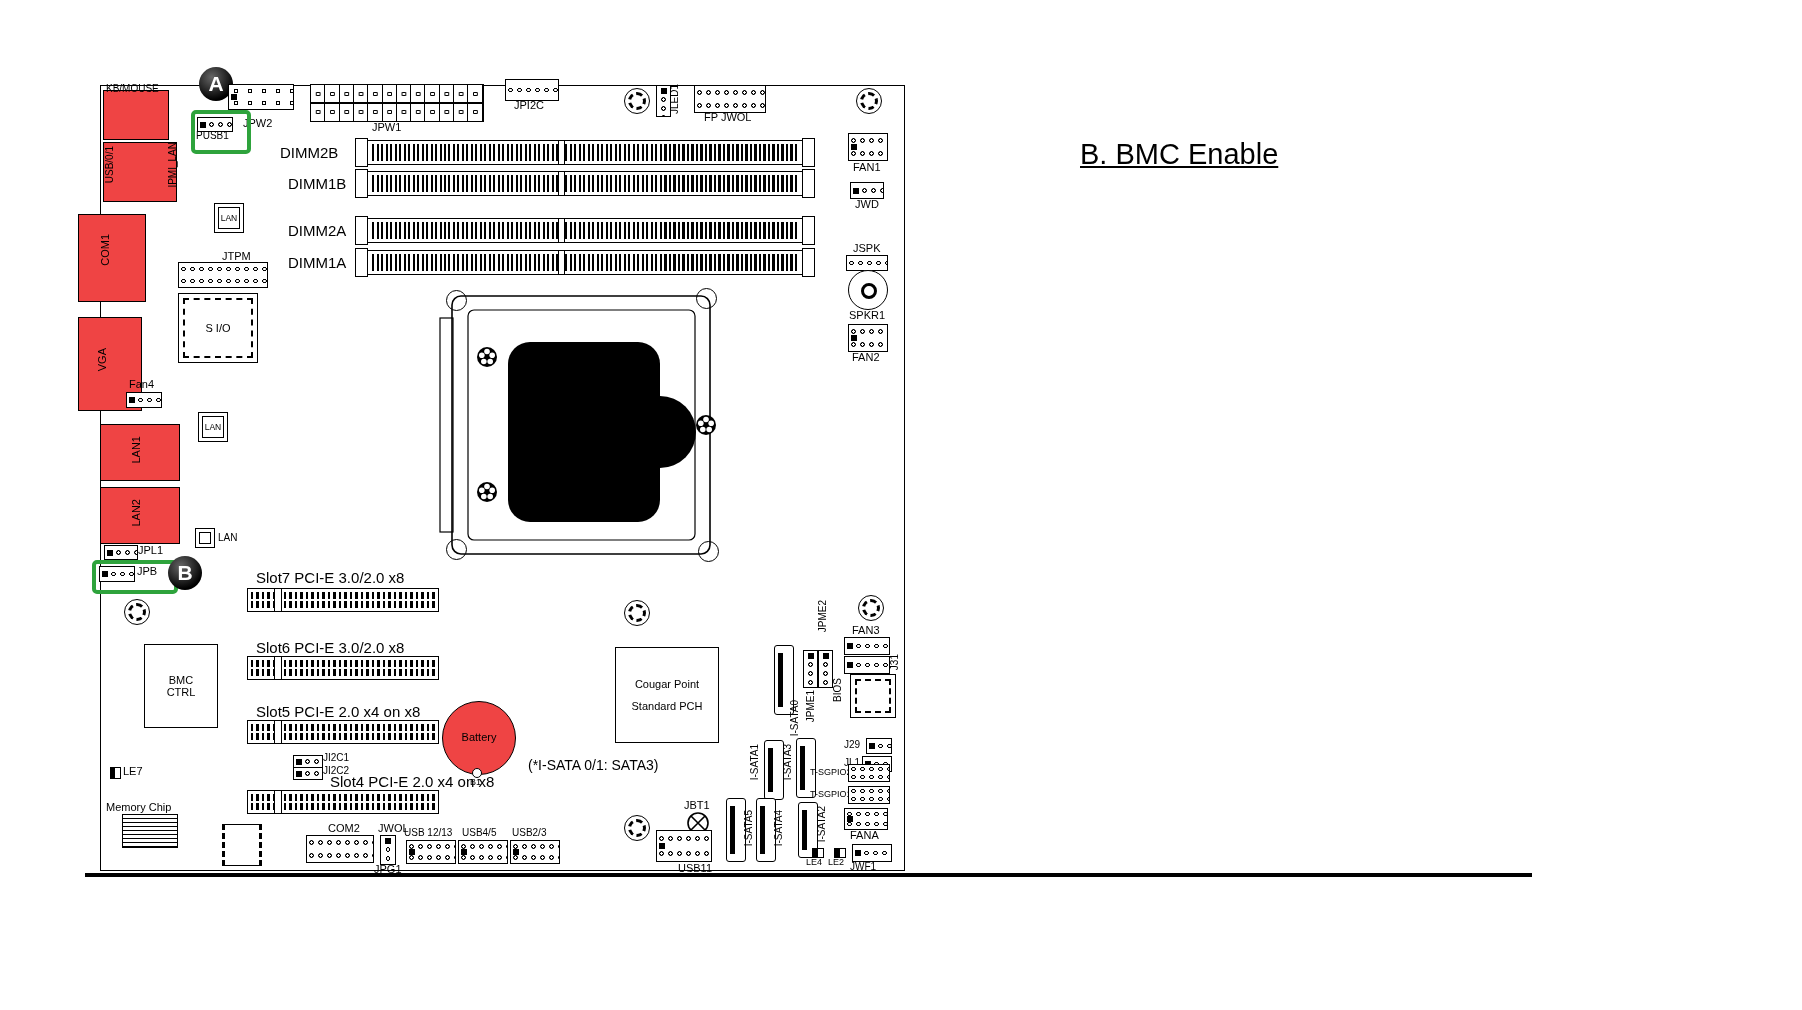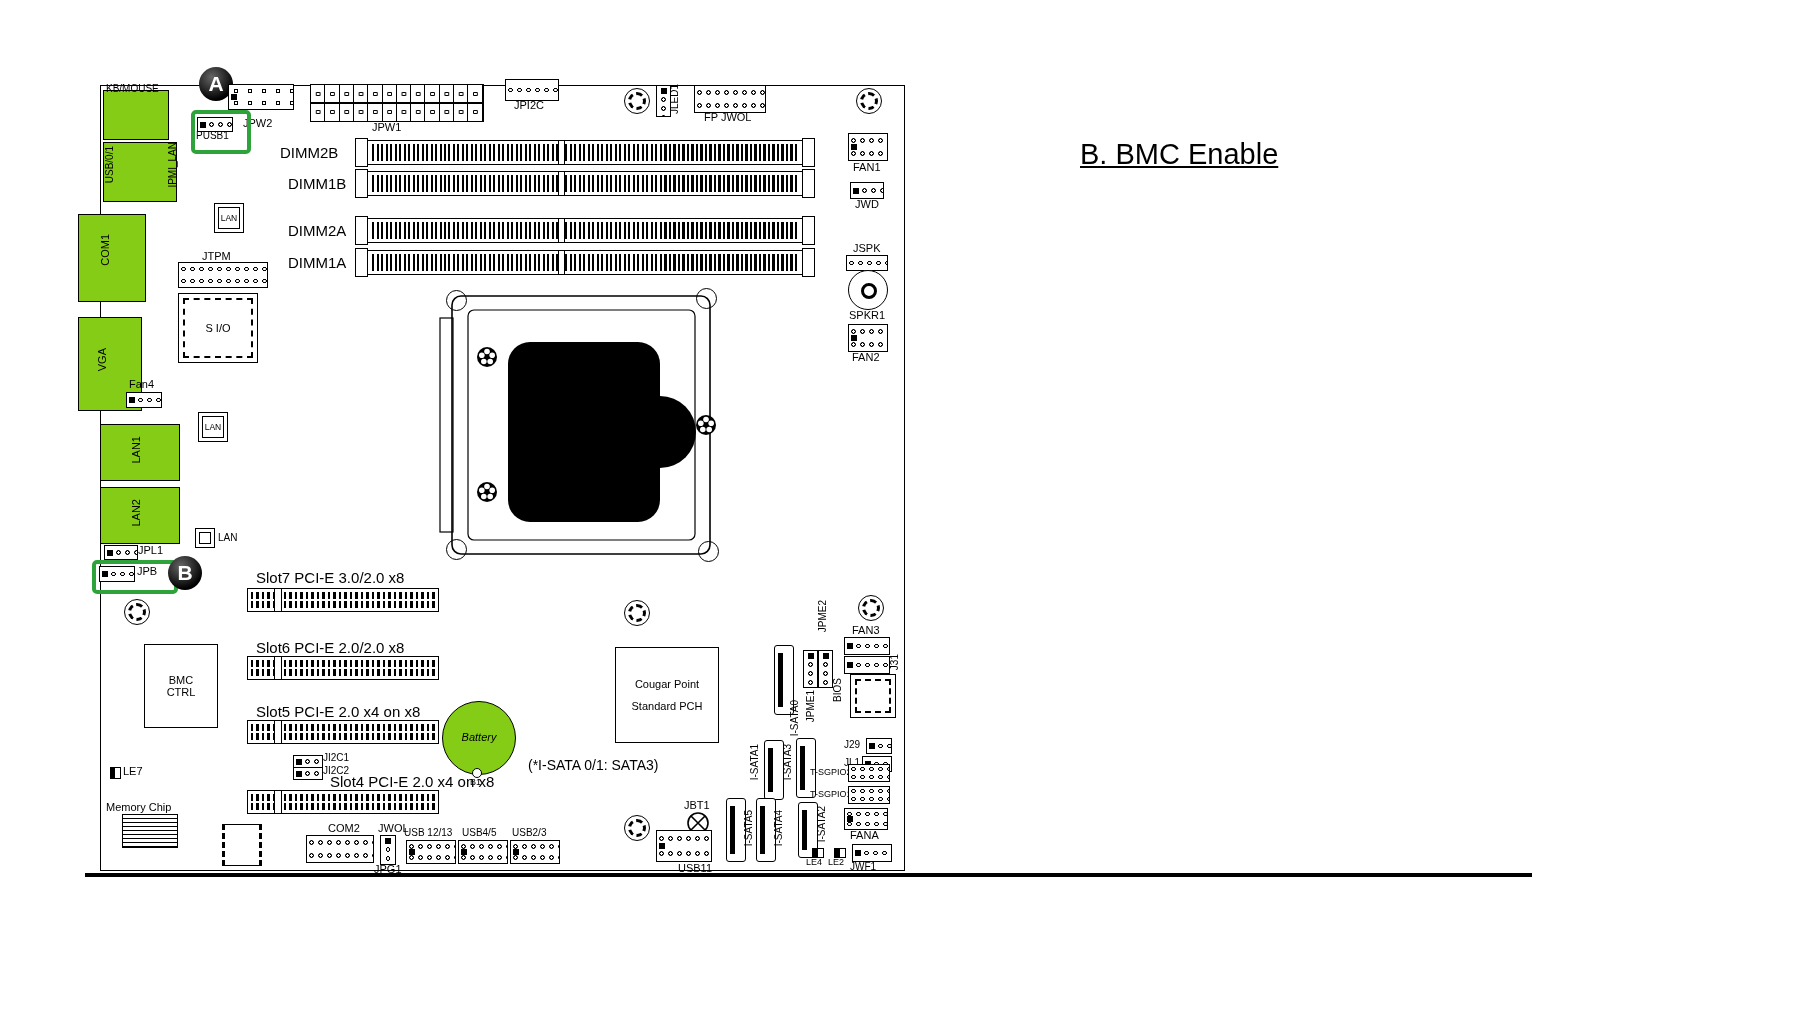--- a/index.html
+++ b/index.html
@@ -7,21 +7,21 @@
          font-family:"Liberation Sans", sans-serif;color:#000;}
   
   .board{position:absolute;left:100px;top:85px;width:803px;height:784px;border:1.5px solid #000;background:#fff;}
   
   .lbl{position:absolute;font-size:11px;line-height:1.05;white-space:nowrap;}
   .lbl.s9{font-size:9px;}
   .lbl.s10{font-size:10px;}
   .lbl.big{font-size:15px;}
   .lbl.v{writing-mode:vertical-rl;transform:rotate(180deg);}
   
-  .port{position:absolute;border:1.5px solid #000;background:#84cc16;font-style:italic;}
+  .port{position:absolute;border:1.5px solid #000;background:#ef4444;}
   
   .pins{position:absolute;border:1px solid #000;background:#fff;
         background-image:radial-gradient(circle 2.6px at center,#fff 1.1px,#000 1.2px,#000 2.2px,transparent 2.3px);
         background-size:9px 9px;}
   .pins.r1{background-size:9px 100%;}
   .pins.r2{background-size:9px 50%;}
   .pins.sp14{background-size:14px 50%;}
   .pins.vert{background-size:100% 9px;}
   .p1{position:absolute;left:1.5px;top:50%;transform:translateY(-50%);width:6px;height:6px;background:#000;display:block;}
   .vert>.p1{left:50%;top:2px;transform:translateX(-50%);}
@@ -291,21 +291,21 @@
     <path d="M5,5 L19,19 M19,5 L5,19" stroke="#000" stroke-width="1.6"></path>
   </svg>
   <div class="pins r2" style="left:656px;top:830px;width:54px;height:30px">
       <i class="p1"></i>
     </div>
   <span class="lbl" style="left:678px;top:863px">USB11</span>
 
   <div class="lanchip" style="left:214px;top:203px;width:28px;height:28px">
       <span>LAN</span>
     </div>
-  <span class="lbl" style="left:202px;top:251px">JTPM</span>
+  <span class="lbl" style="left:222px;top:251px">JTPM</span>
   <div class="pins r2" style="left:178px;top:262px;width:88px;height:24px"></div>
 
   <div class="chip ticked" style="left:178px;top:293px;width:78px;height:68px">
     <span class="cl">S I/O</span>
     </div>
 
   <div class="lanchip" style="left:198px;top:412px;width:28px;height:28px">
       <span>LAN</span>
     </div>
 
@@ -333,21 +333,21 @@
     <use href="#flw" x="49" y="69"></use>
     <use href="#flw" x="49" y="204"></use>
     <use href="#flw" x="268" y="137"></use>
   </svg>
 
   <span class="lbl big" style="left:256px;top:570px">Slot7 PCI-E 3.0/2.0 x8</span>
   <div class="pcie" style="left:247px;top:588px;width:190px">
       <div class="in"></div>
       <div class="key"></div>
     </div>
-  <span class="lbl big" style="left:256px;top:640px">Slot6 PCI-E 2.0/2.0 x8</span>
+  <span class="lbl big" style="left:256px;top:640px">Slot6 PCI-E 3.0/2.0 x8</span>
   <div class="pcie" style="left:247px;top:656px;width:190px">
       <div class="in"></div>
       <div class="key"></div>
     </div>
   <span class="lbl big" style="left:256px;top:704px">Slot5 PCI-E 2.0 x4 on x8</span>
   <div class="pcie" style="left:247px;top:720px;width:190px">
       <div class="in"></div>
       <div class="key"></div>
     </div>
   <span class="lbl big" style="left:330px;top:774px">Slot4 PCI-E 2.0 x4 on x8</span>

